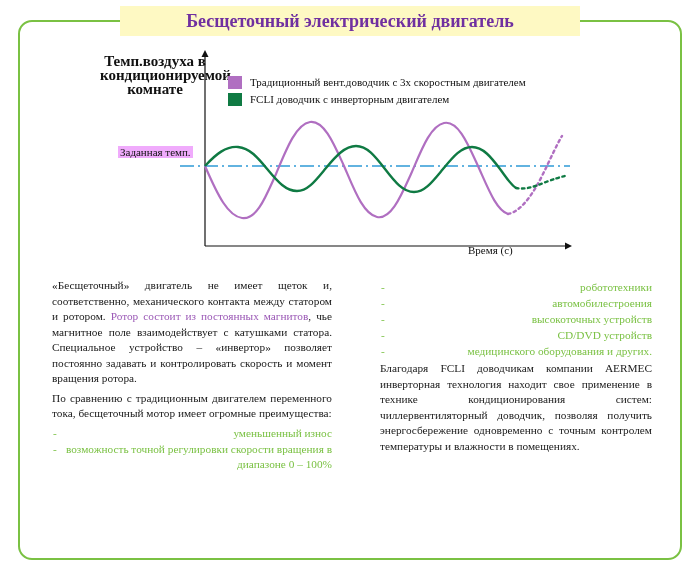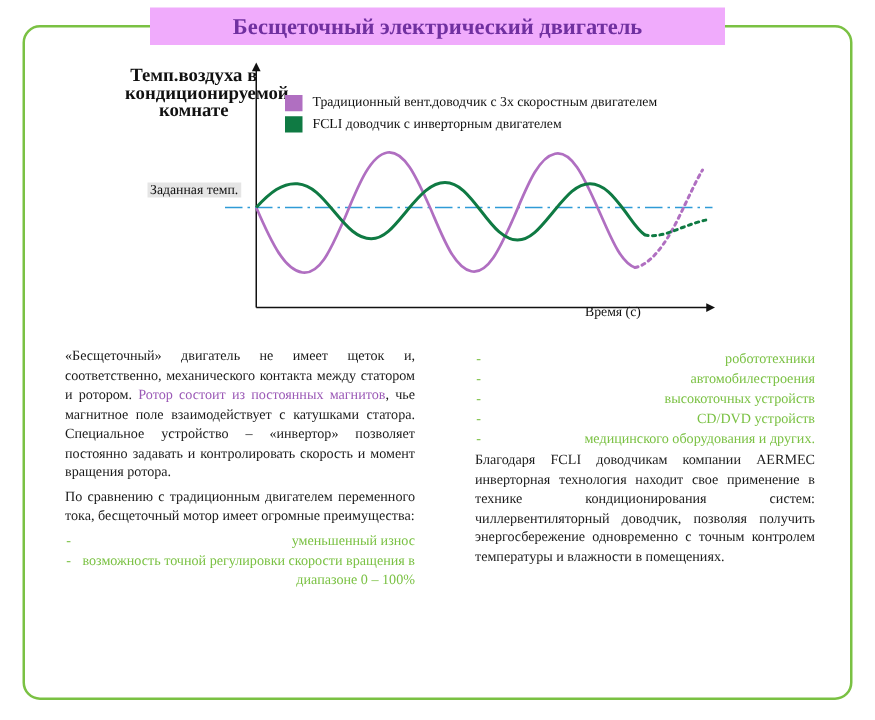--- a/index.html
+++ b/index.html
@@ -30,21 +30,21 @@
     border-radius: 14px;
     box-sizing: border-box;
   }
   
   .title-wrap {
     position: absolute;
     left: 120px;
     top: 6px;
     width: 460px;
     height: 30px;
-    background: #f0abfc;
+    background: #fef9c3;
     text-align: center;
     z-index: 5;
   }
   .title {
     font-family: "Liberation Serif", serif;
     font-size: 18px;
     font-weight: bold;
     color: #7030a0;
     line-height: 30px;
     white-space: nowrap;
@@ -75,21 +75,21 @@
     top: 198px;
     font-size: 11px;
     color: #111;
   }
   .setpoint-label {
     position: absolute;
     left: 18px;
     top: 100px;
     font-size: 11px;
     color: #111;
-    background: #e5e5e5;
+    background: #f0abfc;
     padding: 0 2px;
   }
   .legend {
     position: absolute;
     left: 128px;
     top: 30px;
     font-size: 11px;
     color: #111;
   }
   .legend-row {

